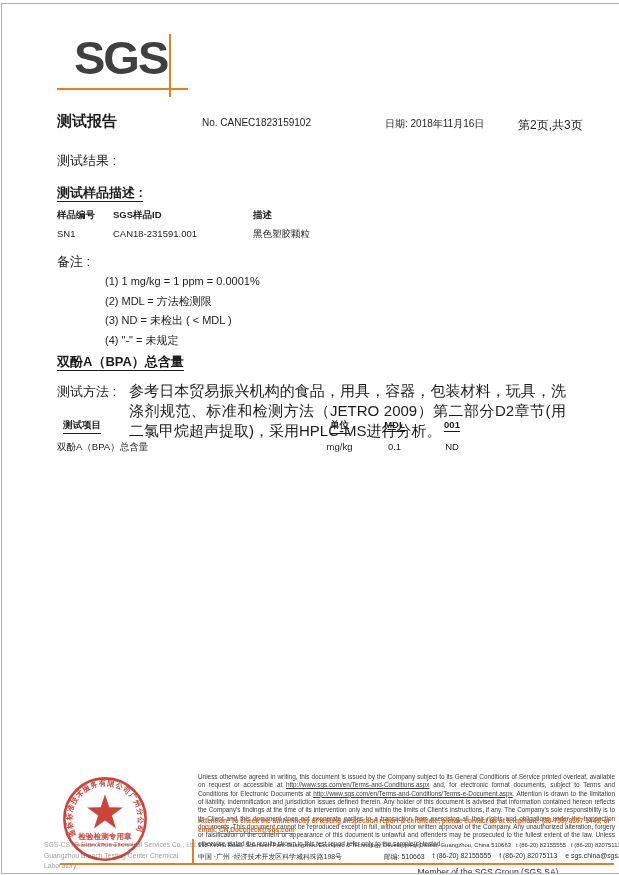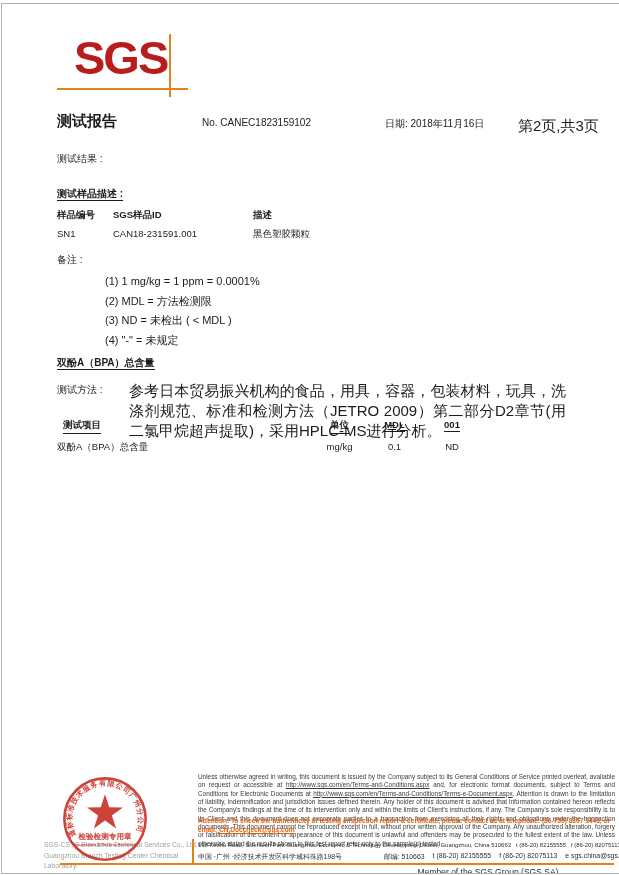--- a/index.html
+++ b/index.html
@@ -4,29 +4,29 @@
 <style>
   html,body{margin:0;padding:0;background:#fff;}
   .page{
     position:relative;width:617px;height:869px;margin:3px 1px 1px 1px;
     background:#fff;border:1px solid #b2b2b2;
     font-family:"Liberation Sans","DejaVu Sans",sans-serif;
     color:#1c1c1c;overflow:hidden;
   }
   .abs{position:absolute;}
   
-  .logo-text{left:72px;top:30px;font-size:47px;font-weight:900;color:#b91c1c;letter-spacing:-2px;line-height:1;}
+  .logo-text{left:72px;top:30px;font-size:47px;font-weight:900;color:#404040;letter-spacing:-2px;line-height:1;}
   .logo-hline{left:55px;top:84px;width:131px;height:2px;background:#e0821e;}
   .logo-vline{left:167px;top:30px;width:2px;height:63px;background:#e0821e;}
   
   .doc-title{left:55px;top:108px;font-size:15px;font-weight:bold;}
   .report-no{left:200px;top:113px;font-size:10px;}
   .report-date{left:383px;top:113px;font-size:10px;}
-  .page-info{left:516px;top:113px;font-size:15px;text-align:center;}
-  .body-text{font-size:10px;text-align:right;}
+  .page-info{left:516px;top:113px;font-size:12px;text-align:center;}
+  .body-text{font-size:13px;text-align:right;}
   .label{left:55px;}
   .bold{font-weight:bold;}
   .under{border-bottom:1px solid #1c1c1c;padding-bottom:1px;}
   .italic{}
   
   .sample-table{left:55px;top:205px;display:grid;grid-template-columns:56px 138px auto;row-gap:6px;font-size:9.5px;}
   .sample-table .c{text-align:left;}
   .sample-table .l{text-align:left;padding-left:2px;}
   
   .remarks{left:103px;top:268px;font-size:11px;line-height:19.5px;}

